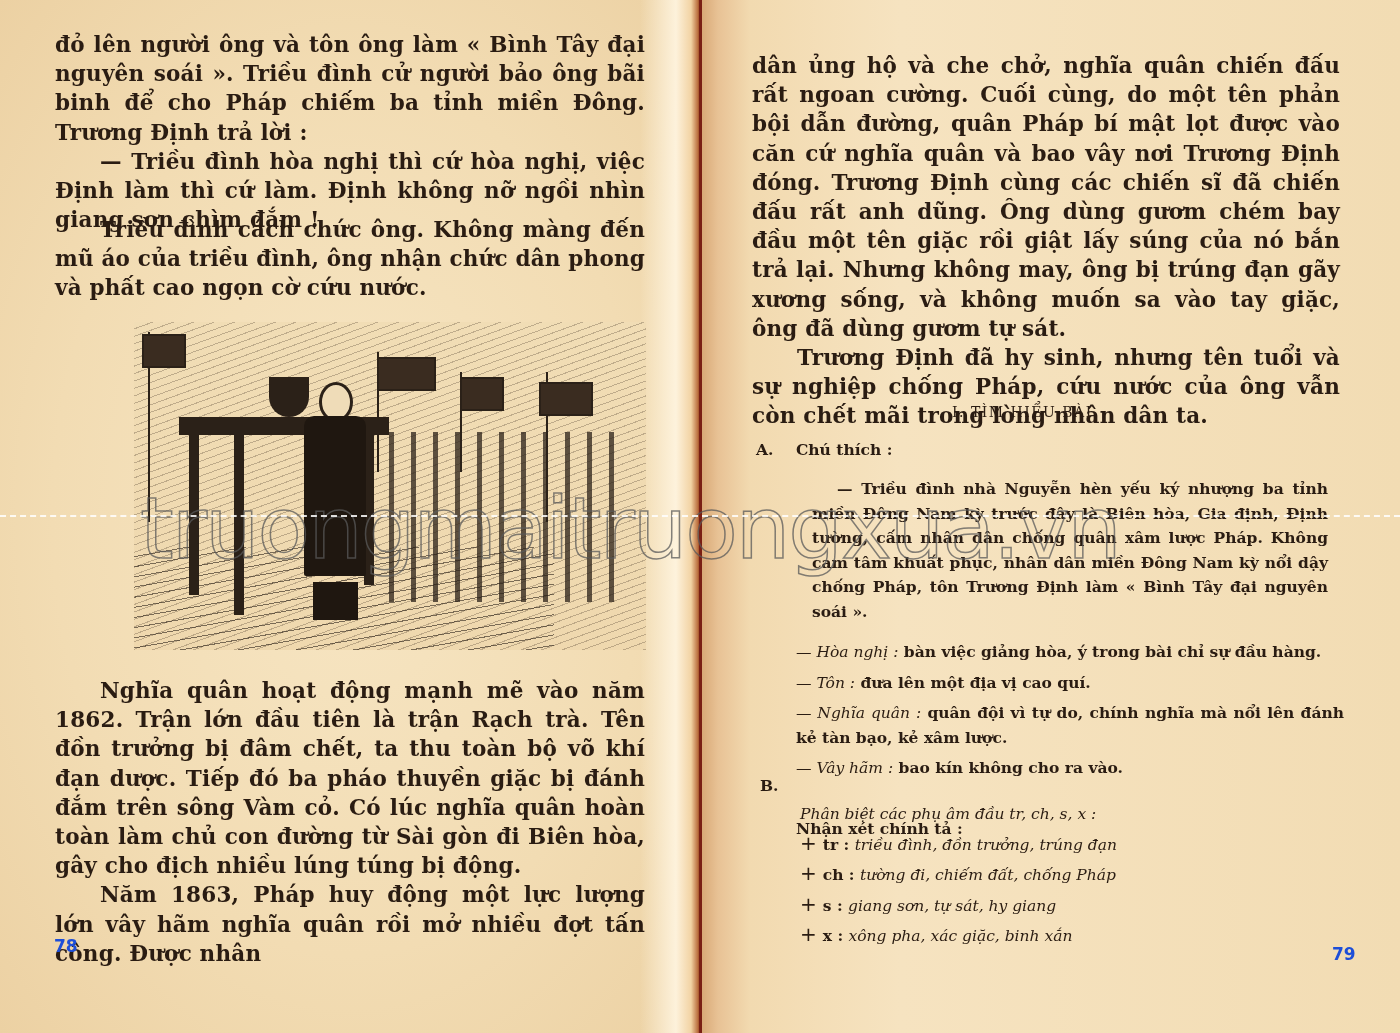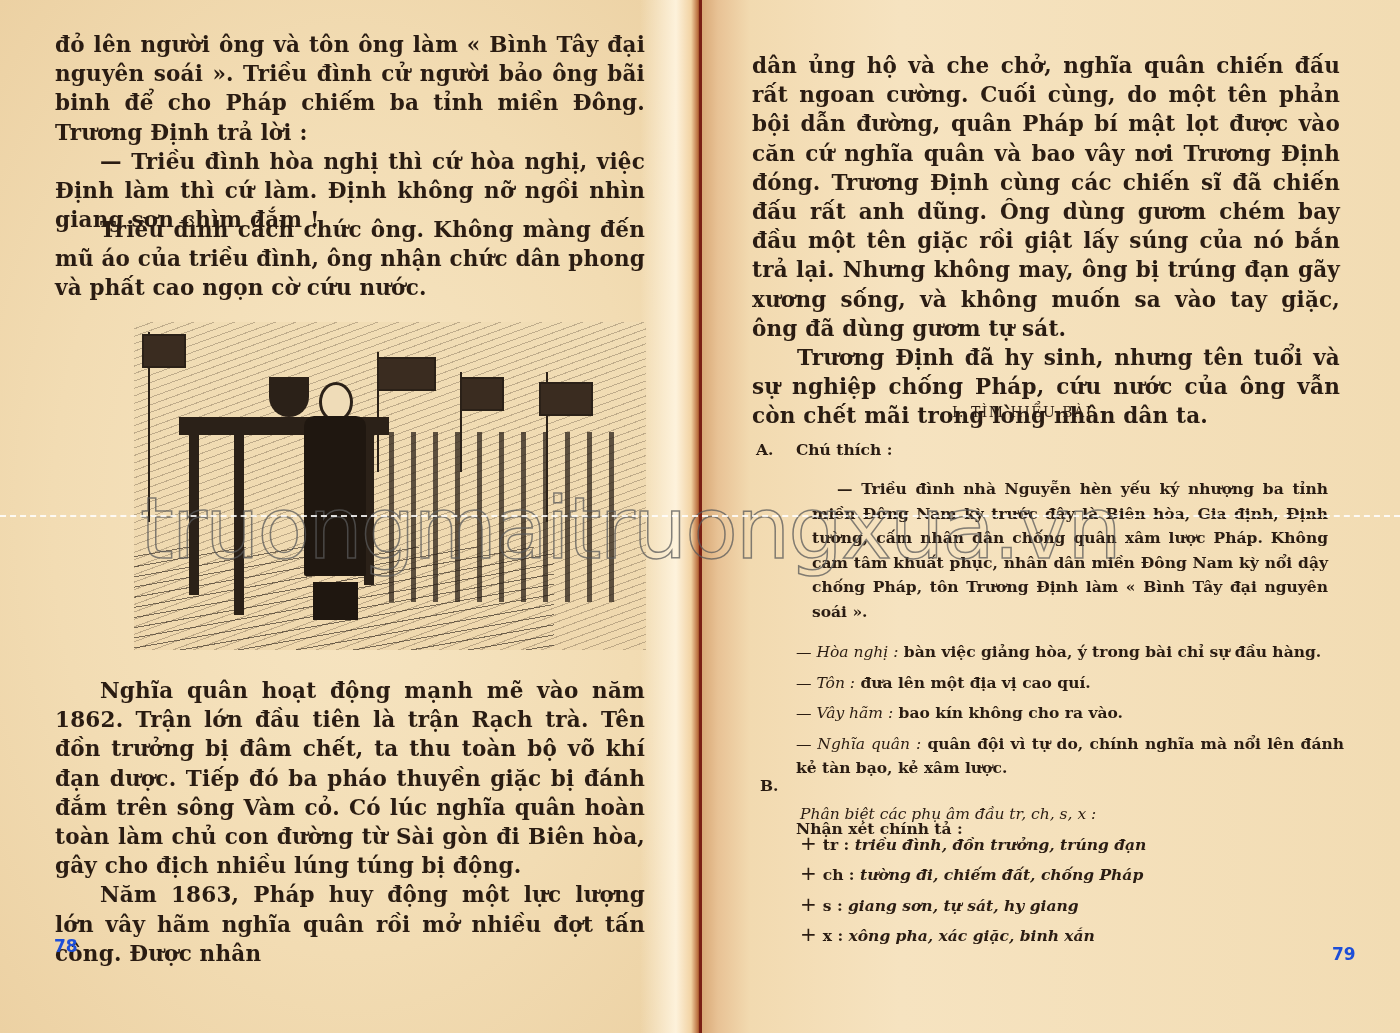--- a/index.html
+++ b/index.html
@@ -81,21 +81,21 @@
   .notes p { margin:16px; }
   .notes .first { text-indent:25px; }
   .gloss { margin:6px 0 0 0 !important; }
   .gloss .term { font-style:italic; font-weight:500; }
   .label-B { left:760px; top:774px; font-weight:700; }
   .head-B { left:796px; top:774px; font-weight:700;margin-top:43px; }
   .spell { left:800px; top:802px; width:500px; }
   .spell p { margin:0 0 4px 0; }
   .spell .intro { font-style:italic; font-weight:500; }
   .plus { font-family:"DejaVu Sans", sans-serif; font-size:20px; font-weight:400; margin-right:6px; }
-  .it { font-style:italic; font-weight:700; }
+  .it { font-style:italic; font-weight:400; }
 
   .watermark {
     position:absolute; left:140px; top:478px; width:1240px;
     font-family:"DejaVu Sans", sans-serif; font-size:86px; letter-spacing:-2px;
     color:transparent; -webkit-text-stroke:1.5px rgba(90,90,90,0.75);
     white-space:nowrap; pointer-events:none;
   }
   .wm-line { position:absolute; left:0; top:515px; width:1400px; height:0; border-top:2px dashed rgba(255,255,255,0.85); }
 </style>
 </head>
@@ -150,22 +150,22 @@
 </div>
 
 <div class="section-title">I. TÌM HIỂU BÀI</div>
 
 <div class="small label-A">A.</div>
 <div class="small head-A">Chú thích :</div>
 <div class="small notes">
   <p class="first">— Triều đình nhà Nguyễn hèn yếu ký nhượng ba tỉnh miền Đông Nam kỳ trước đây là Biên hòa, Gia định, Định tường, cấm nhân dân chống quân xâm lược Pháp. Không cam tâm khuất phục, nhân dân miền Đông Nam kỳ nổi dậy chống Pháp, tôn Trương Định làm « Bình Tây đại nguyên soái ».</p>
   <p class="gloss"><span class="term">— Hòa nghị :</span><span> bàn việc giảng hòa, ý trong bài chỉ sự đầu hàng.</span></p>
   <p class="gloss"><span class="term">— Tôn :</span><span> đưa lên một địa vị cao quí.</span></p>
+  <p class="gloss"><span class="term">— Nghĩa quân :</span><span> quân đội vì tự do, chính nghĩa mà nổi lên đánh kẻ tàn bạo, kẻ xâm lược.</span></p>
   <p class="gloss"><span class="term">— Vây hãm :</span><span> bao kín không cho ra vào.</span></p>
-  <p class="gloss"><span class="term">— Nghĩa quân :</span><span> quân đội vì tự do, chính nghĩa mà nổi lên đánh kẻ tàn bạo, kẻ xâm lược.</span></p>
 </div>
 
 <div class="small label-B">B.</div>
 <div class="small head-B">Nhận xét chính tả :</div>
 <div class="small spell">
   <p class="intro">Phân biệt các phụ âm đầu tr, ch, s, x :</p>
   <p><span class="plus">+</span><span>tr :</span> <span class="it">triều đình, đồn trưởng, trúng đạn</span></p>
   <p><span class="plus">+</span><span>ch :</span> <span class="it">tường đi, chiếm đất, chống Pháp</span></p>
   <p><span class="plus">+</span><span>s :</span> <span class="it">giang sơn, tự sát, hy giang</span></p>
   <p><span class="plus">+</span><span>x :</span> <span class="it">xông pha, xác giặc, binh xắn</span></p>

